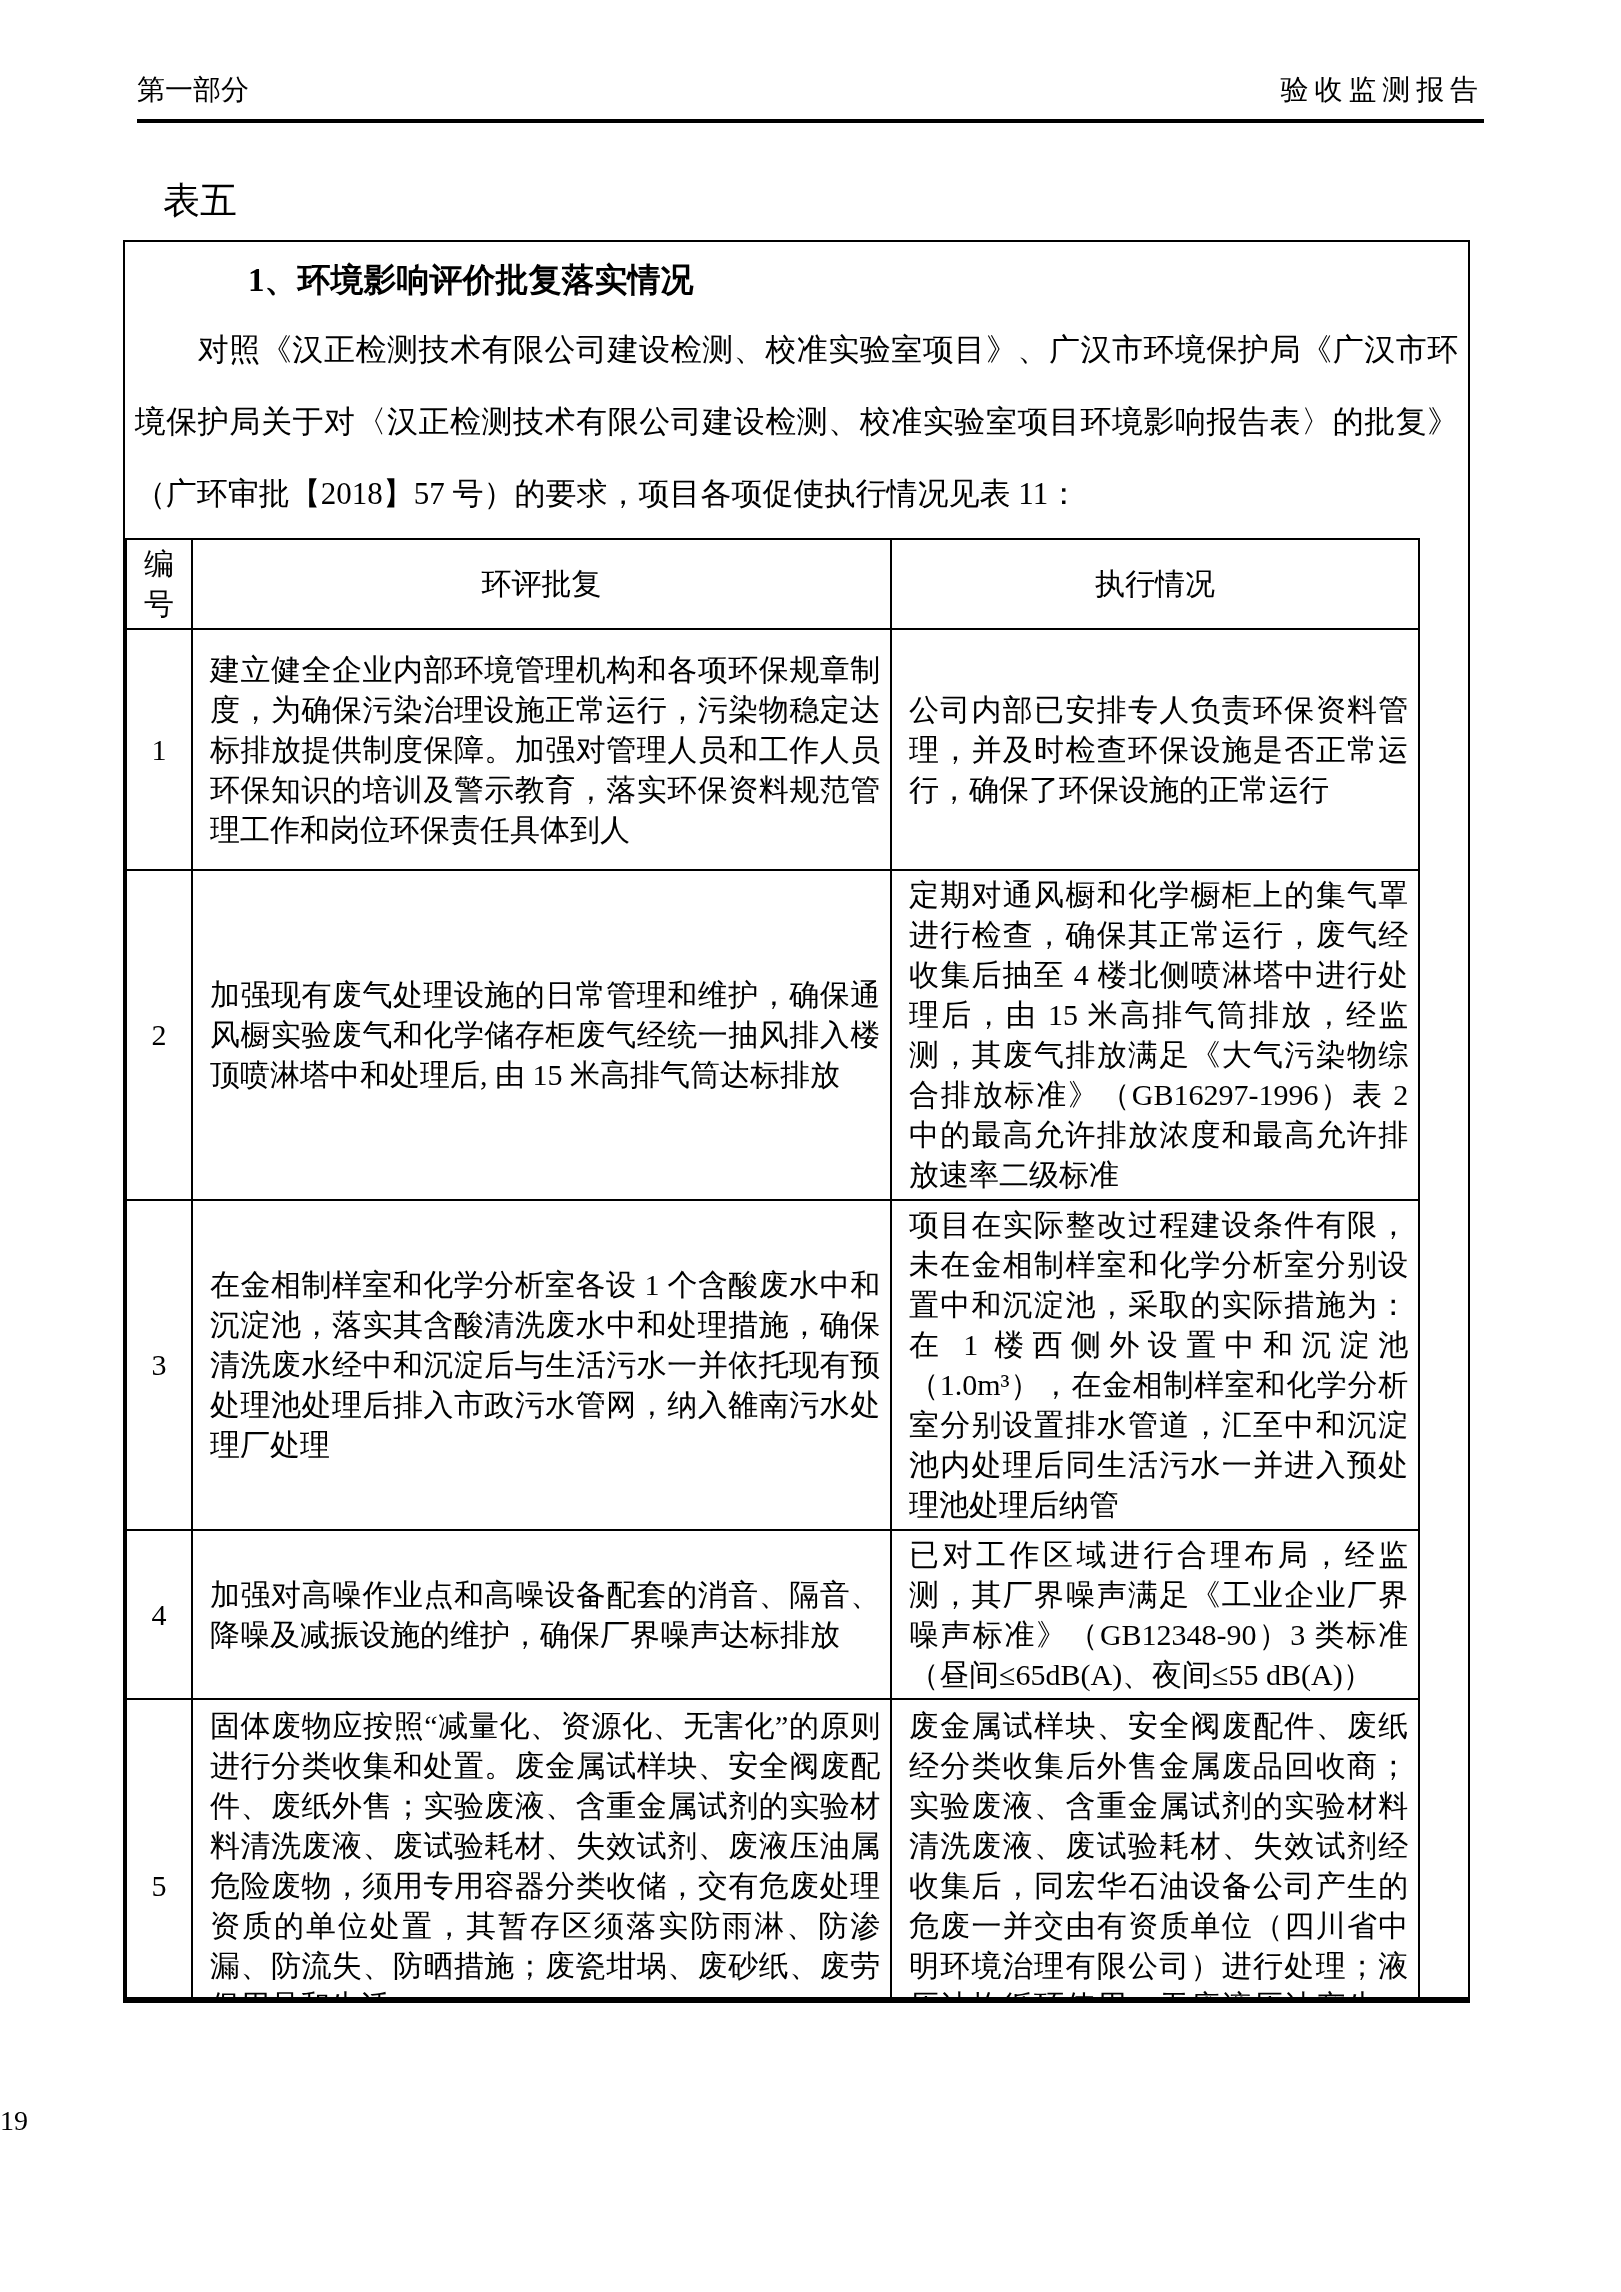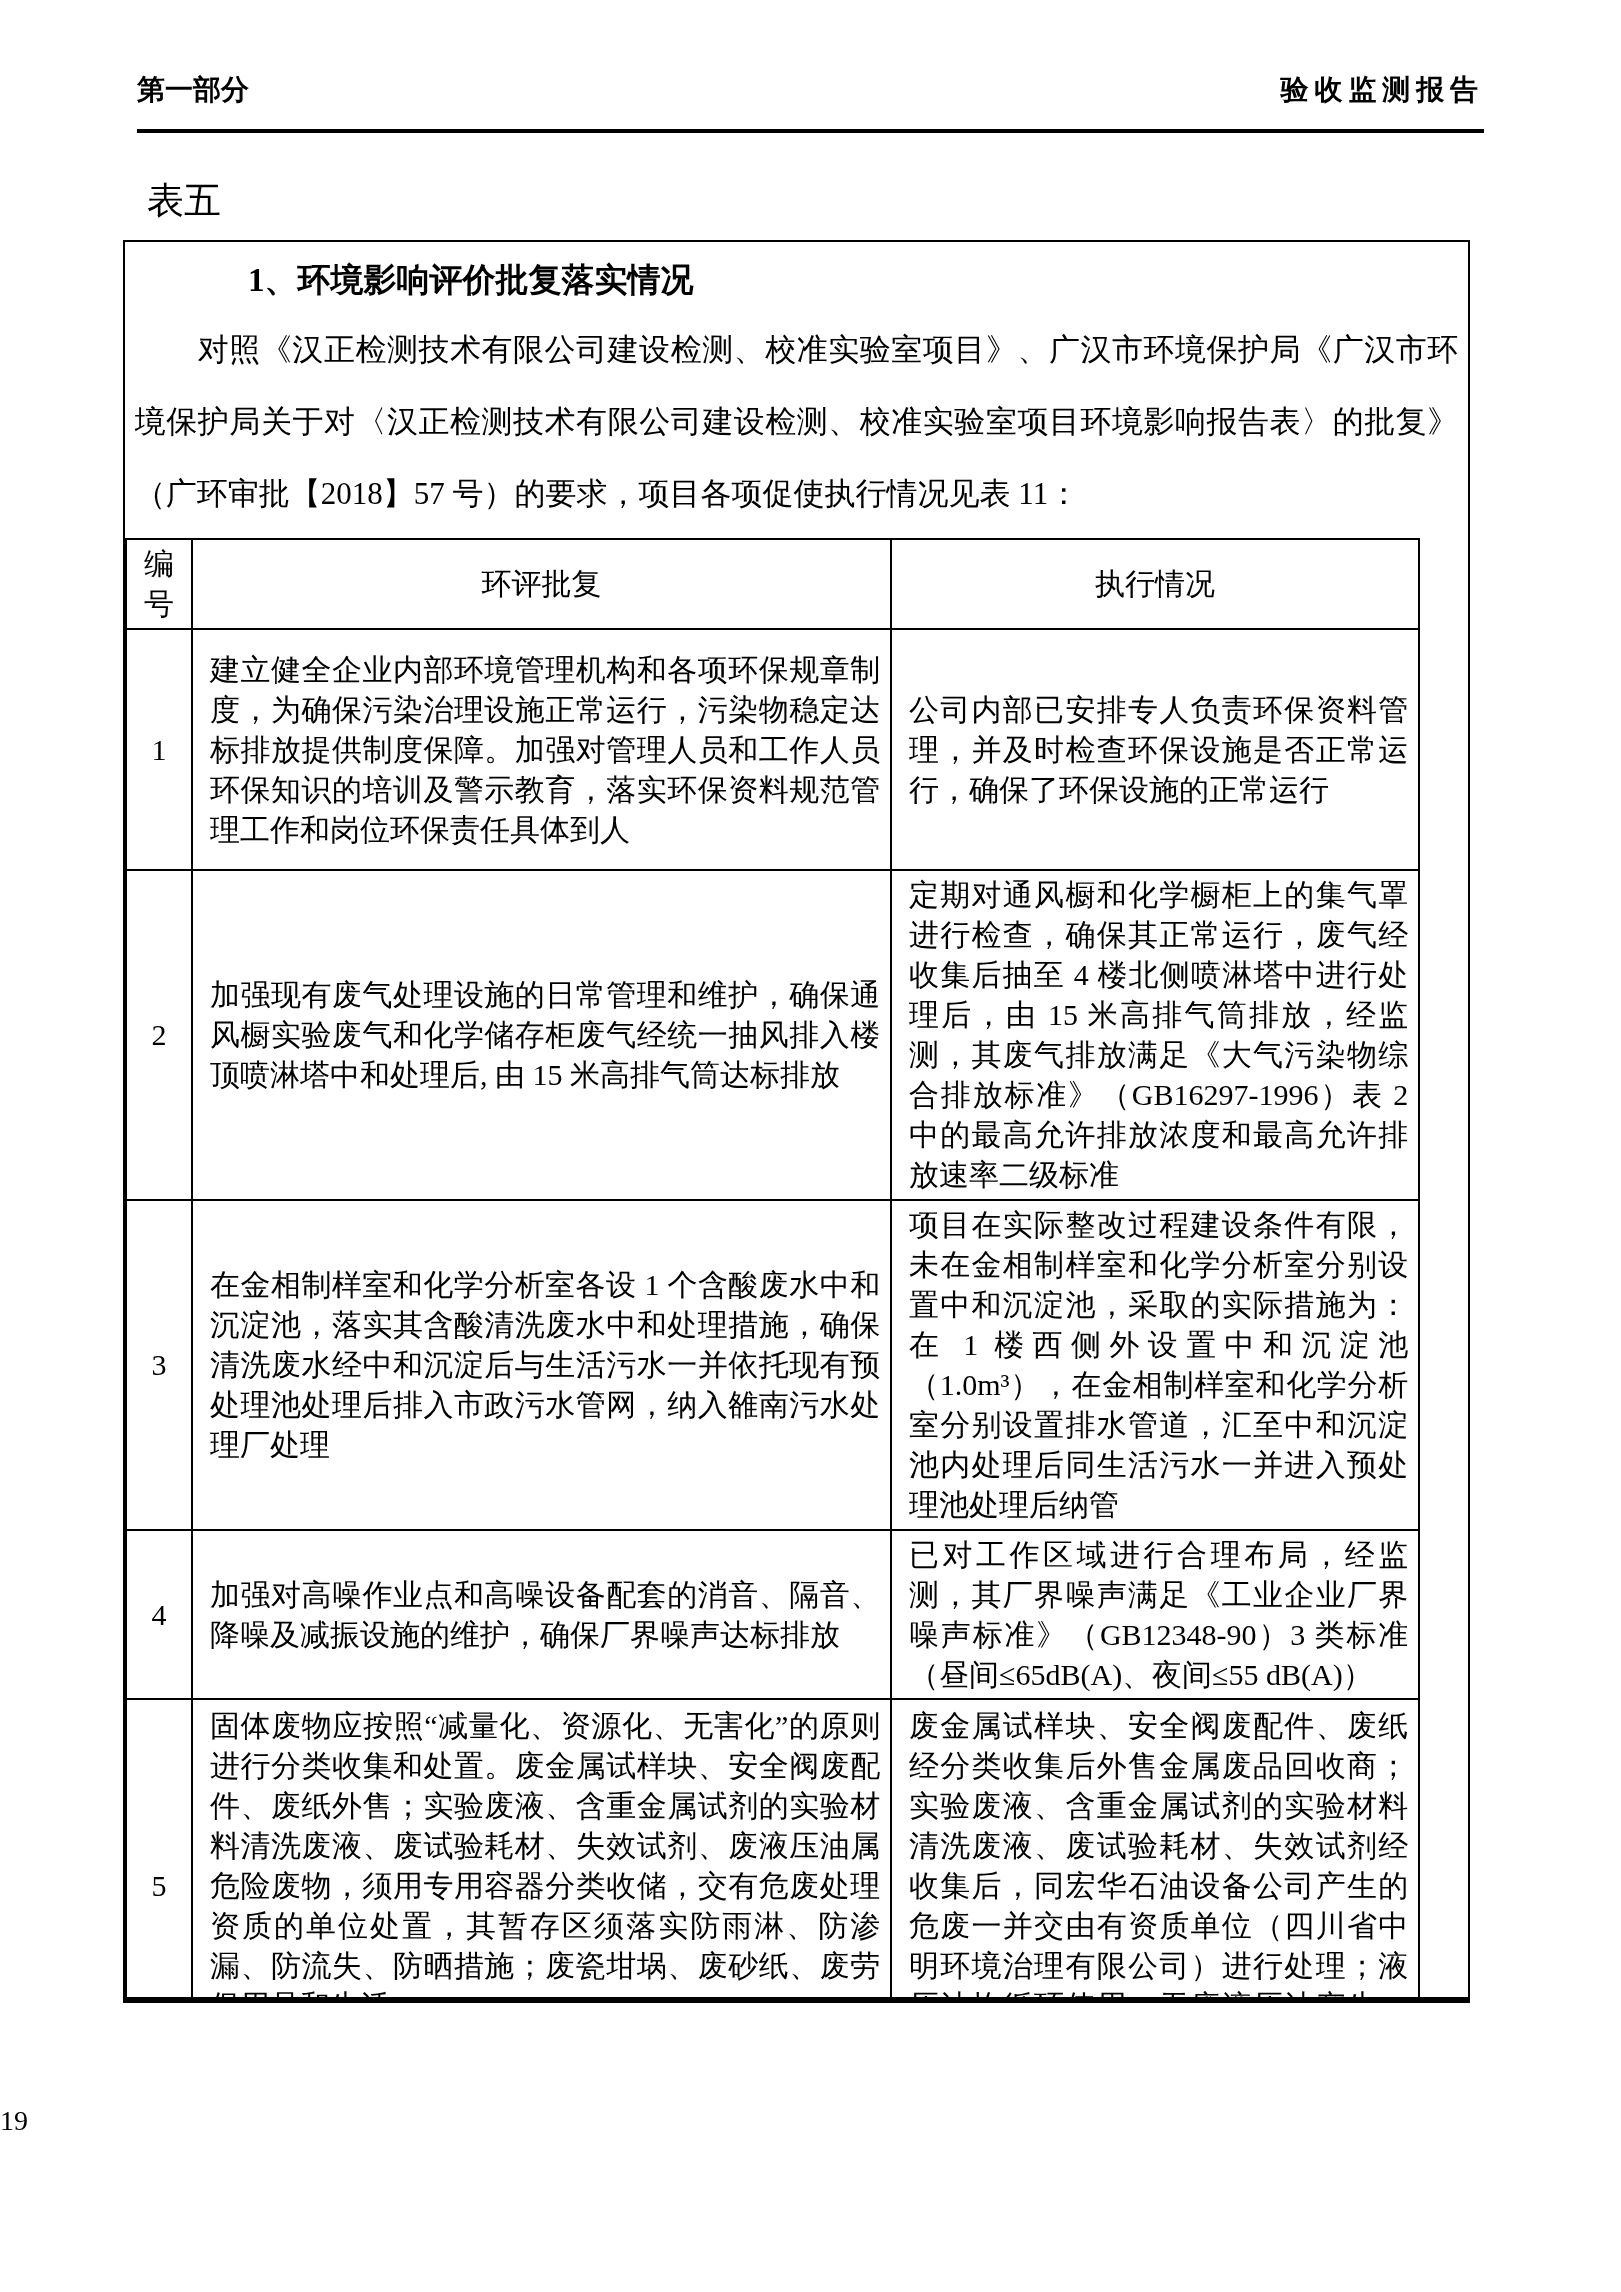--- a/index.html
+++ b/index.html
@@ -6,28 +6,27 @@
   html, body { background: #ffffff; }
   body {
     width: 1621px; height: 2293px;
     position: relative;
     font-family: "Liberation Serif", "DejaVu Serif", serif;
     color: #000;
   }
   .page-header {
     position: absolute; top: 71px; left: 137px; width: 1347px;
     display: flex; justify-content: space-between; align-items: flex-end;
-    padding-bottom: 20px;
+    padding-bottom: 10px;
     border-bottom: 4.9px solid #000;
     font-size: 28px;
-    font-weight: bold;
   }
   .page-header .right { letter-spacing: 5.9px; }
   .page-heading {
-    position: absolute; top: 176px; left: 147px;
+    position: absolute; top: 176px; left: 163px;
     font-size: 37px;
   }
   .content-box {
     position: absolute; top: 240px; left: 123px;
     width: 1347px; height: 1763px;
     border: 2.9px solid #000;
     border-bottom: 6.9px solid #000;
     overflow: hidden;
   }
   .section-title {

